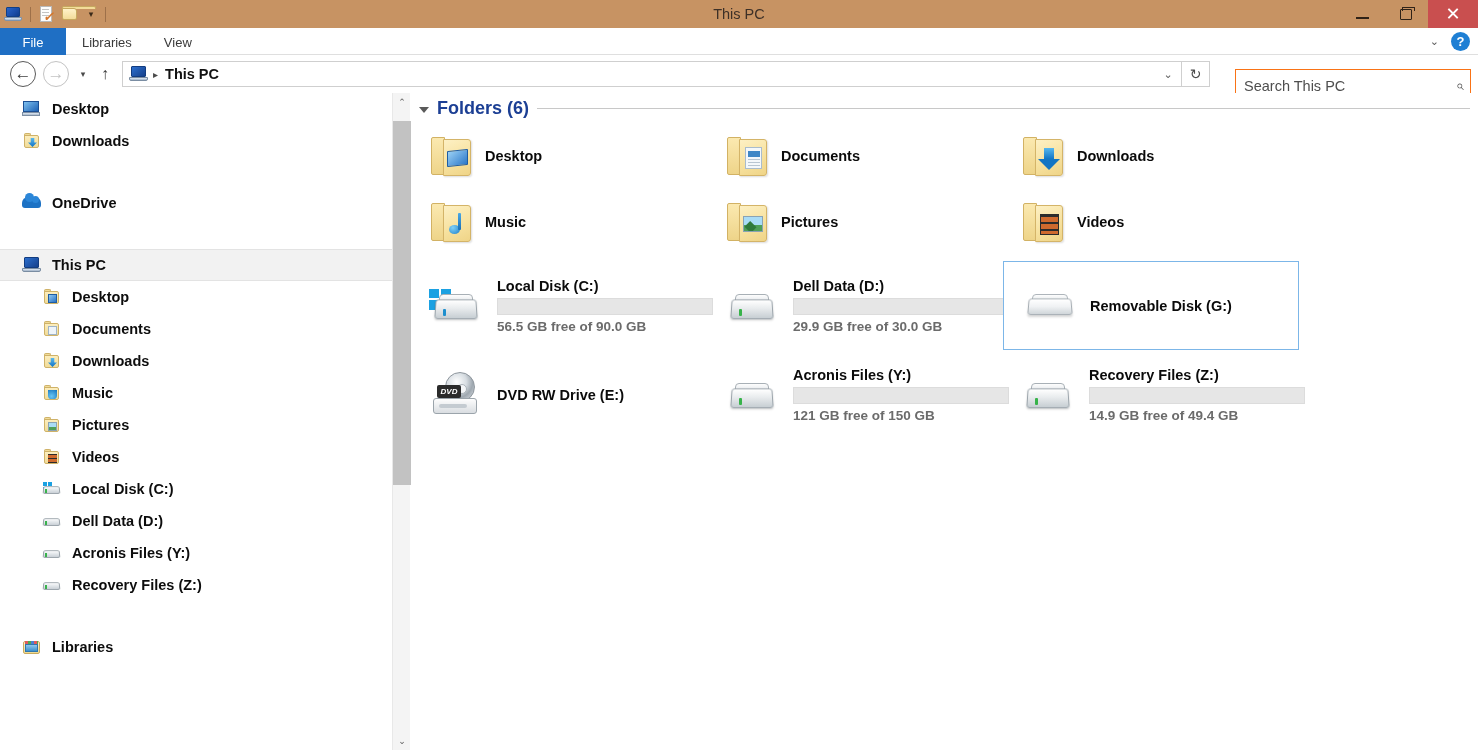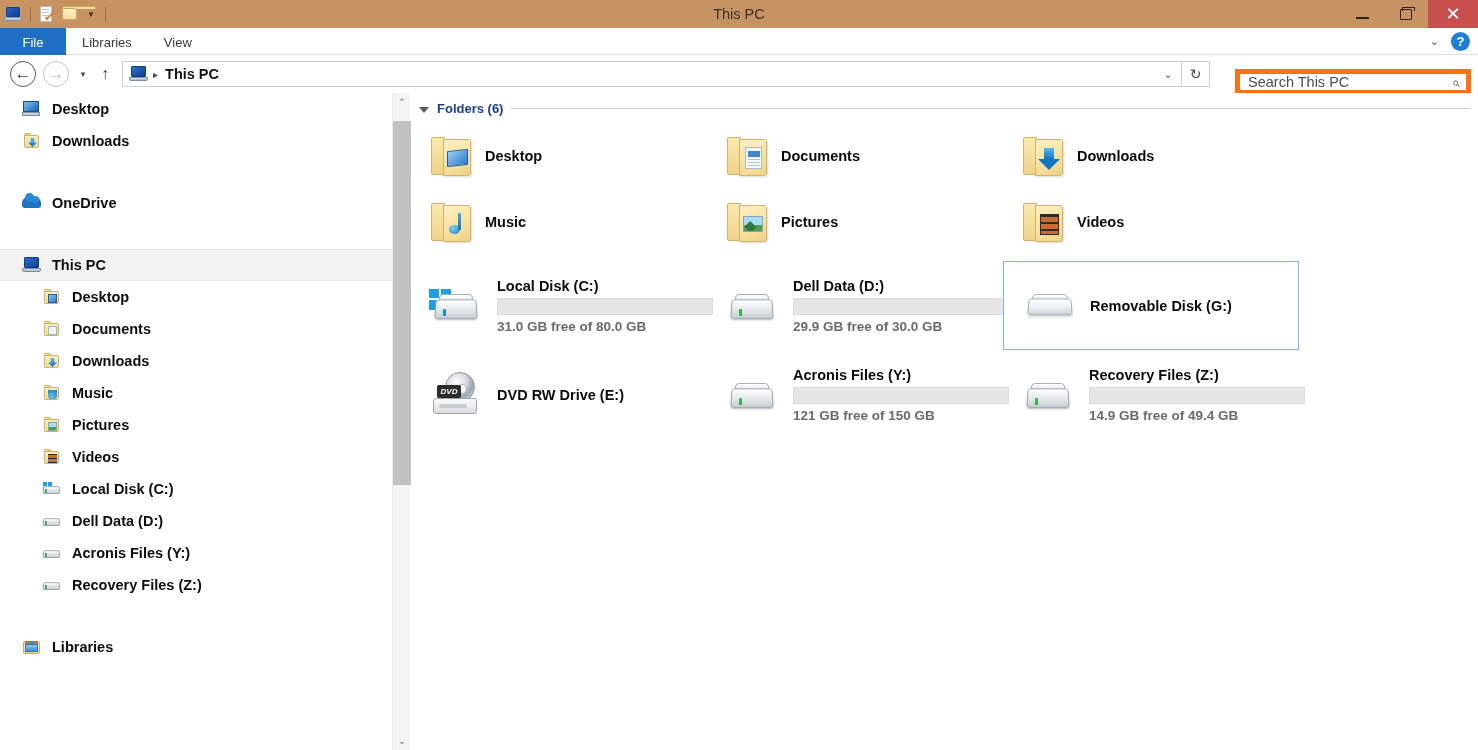--- a/index.html
+++ b/index.html
@@ -129,22 +129,22 @@
     margin-left: auto; width: 22px; height: 24px; font-size: 11px; color: #5e5e5e;
     display: flex; align-items: center; justify-content: center;
   }
   .refreshbtn {
     width: 28px; height: 26px; border: 1px solid #cfcfcf; border-left: none;
     display: flex; align-items: center; justify-content: center;
     font-size: 14px; color: #4c4c4c; background: #fff;
   }
   .searchbox {
     margin-left: 25px; height: 26px; flex: 0 0 236px;
-    border: 5px solid #f97316; background: #fff;
-    display: flex; align-items: flex-start; padding: 0 6px 0 8px; margin-top: 16px;
+    border: 1px solid #f97316; background: #fff;
+    display: flex; align-items: flex-end; padding: 0 6px 0 8px; margin-top: 16px;
   }
   .searchbox .ph { font-size: 14.5px; color: #4e4e4e; }
   .searchbox .mag { margin-left: auto; font-size: 14px; color: #4d4d4d; transform: scaleX(-1); }
 
   
   .body-split { position: absolute; top: 93px; left: 0; width: 1478px; height: 657px; }
 
   
   .navpane {
     position: absolute; left: 0; top: 0; width: 392px; height: 657px;
@@ -183,21 +183,21 @@
   .group-head {
     display: flex; align-items: center; height: 30px; padding-left: 8px; gap: 8px;
   }
   .group-head.selected {
     background: #e4f2fb; border: 1px solid #7cc3e8; margin-right: 0px; width: 1067px;
   }
   .grp-tri {
     width: 0; height: 0; border-left: 5px solid transparent; border-right: 5px solid transparent;
     border-top: 6px solid #5a5a5a; margin-top: 3px;
   }
-  .grp-label { font-size: 13px; font-weight: bold; color: #1c3f94; white-space: nowrap; }
+  .grp-label { font-size: 18px; font-weight: bold; color: #1c3f94; white-space: nowrap; }
   .grp-rule { flex: 1; height: 1px; background: #c8c8c8; margin-right: 8px; }
 
   .tiles { display: flex; flex-wrap: wrap; }
   .tile {
     display: flex; align-items: center; gap: 10px;
     width: 296px; height: 66px; padding-left: 18px;
   }
   .tile.drive { width: 296px; height: 89px; align-items: center; }
   .tile-label { font-size: 14.5px; font-weight: bold; color: #0b0b0b; white-space: nowrap; }
   .tile.selected-box { border: 1px solid #7cb6e8; background: #ffffff; }
@@ -729,21 +729,21 @@
             </i>
           <i class="top"></i>
             <i class="body"></i>
             <i class="led"></i>
         </span>
         <span class="drive-info">
           <span class="drive-name">Local Disk (C:)</span>
           <span class="bar-outer">
             <span class="bar-fill" style="width:29%"></span>
           </span>
-          <span class="drive-free">31.0 GB free of 80.0 GB</span>
+          <span class="drive-free">56.5 GB free of 90.0 GB</span>
         </span>
       </div>
 
       <div class="tile drive">
         <span class="hdd">
           <i class="top"></i>
             <i class="body"></i>
             <i class="led"></i>
         </span>
         <span class="drive-info">

